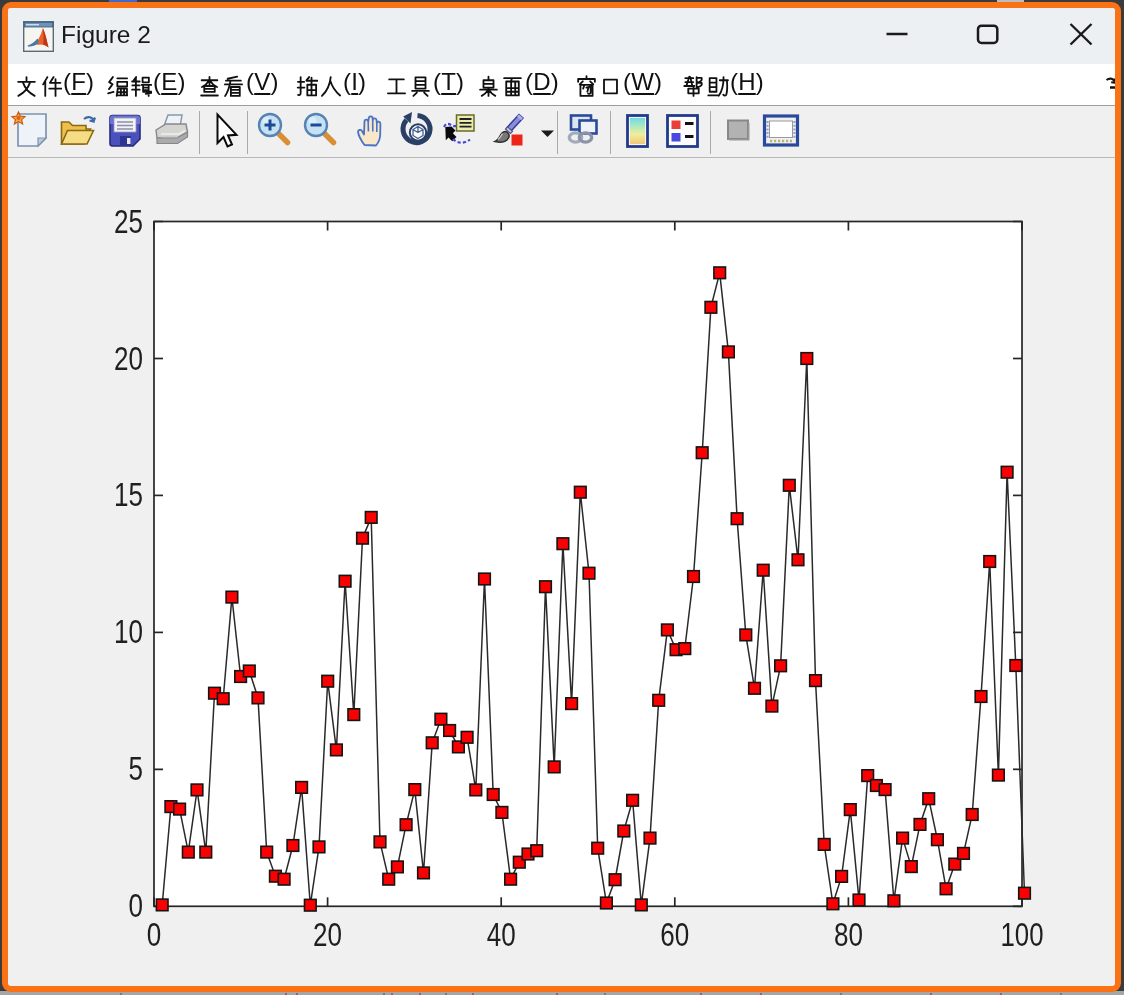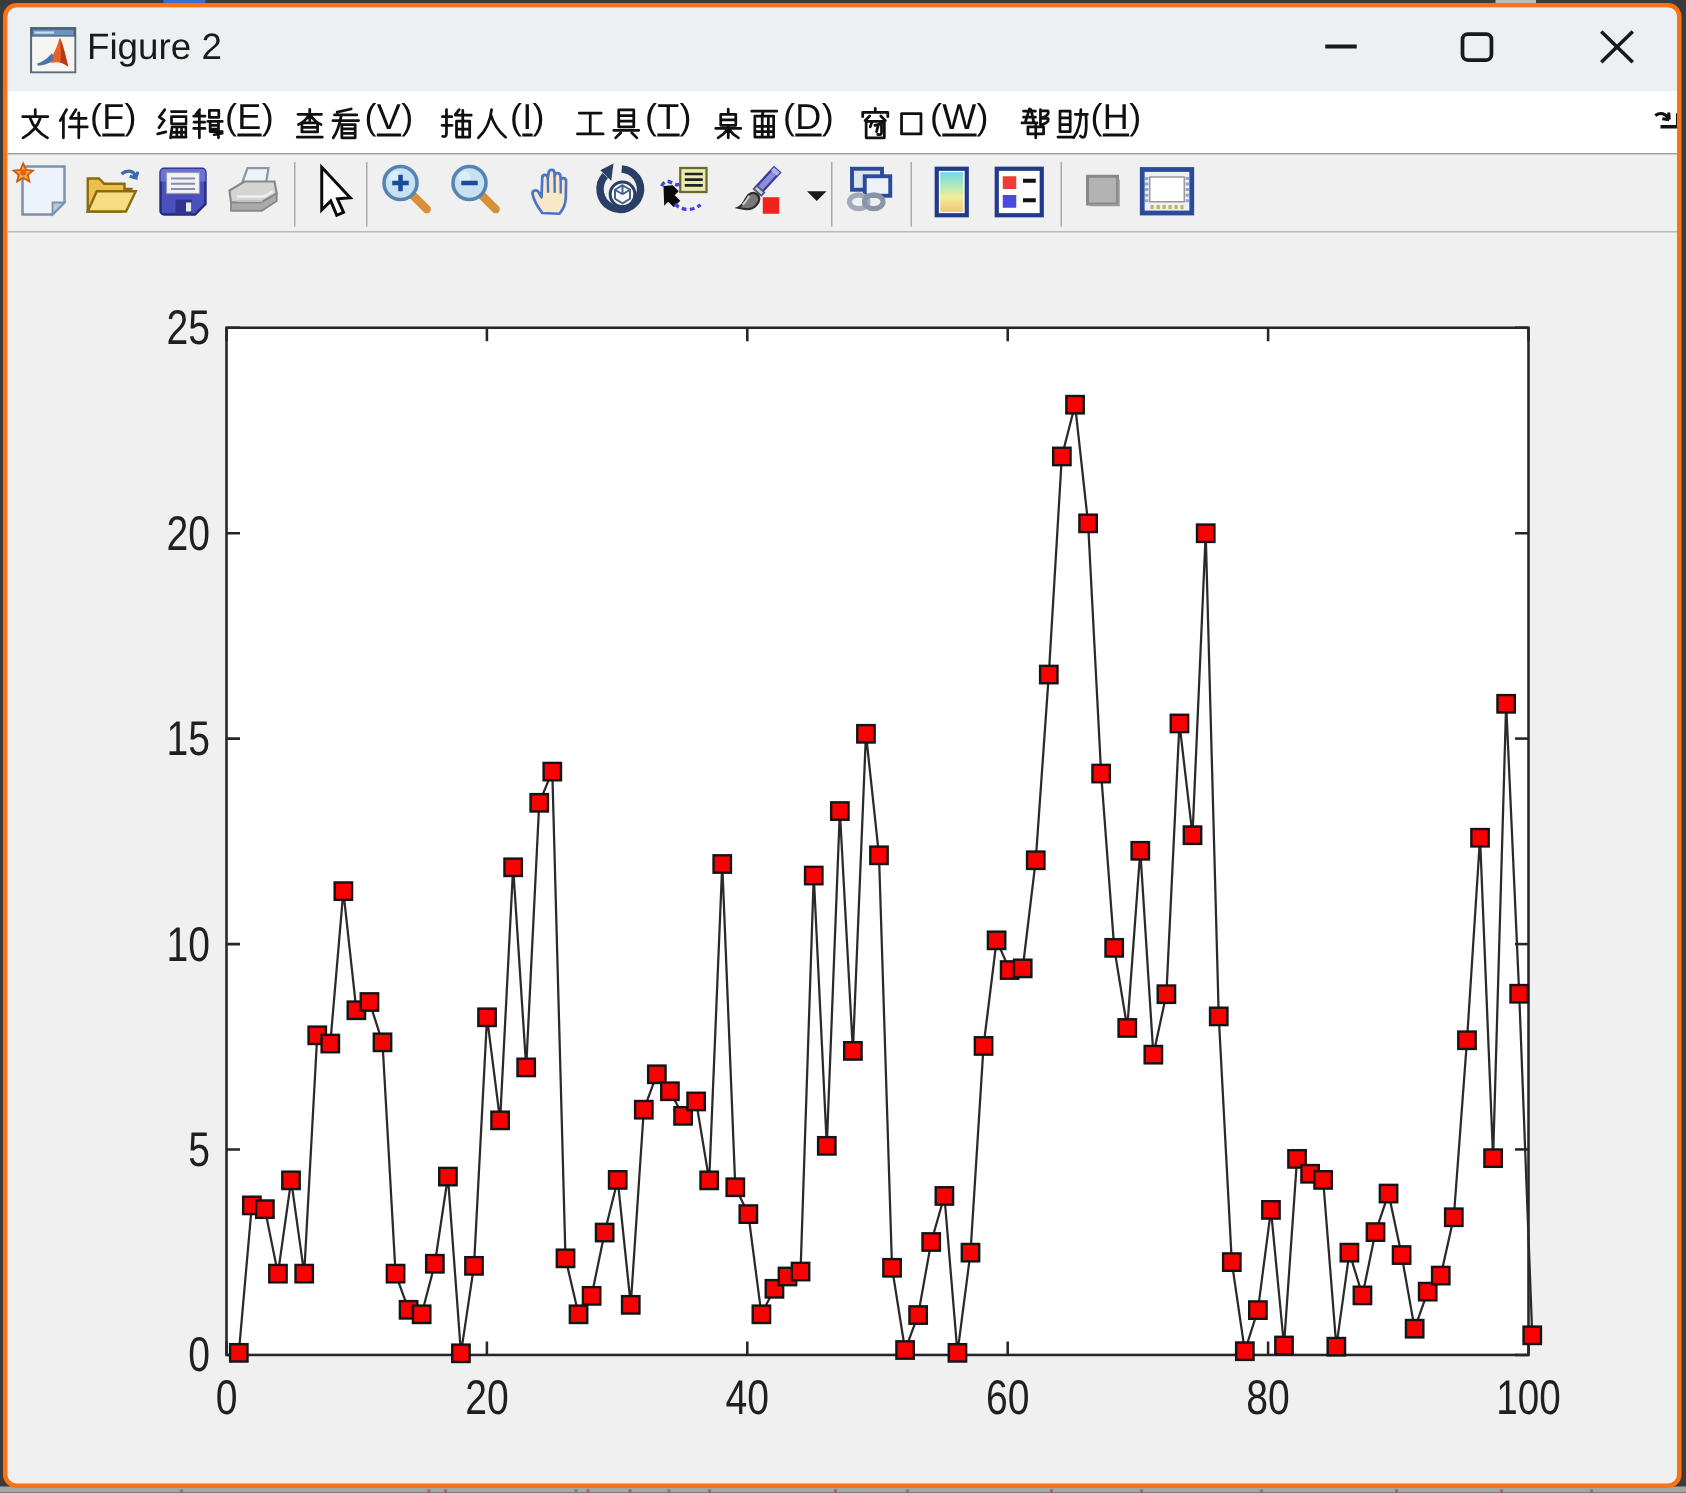--- a/index.html
+++ b/index.html
@@ -1,18 +1,18 @@
 <!DOCTYPE html>
 <html><head><meta charset="utf-8">
 <style>
 * { margin:0; padding:0; box-sizing:border-box; }
 html,body { width:1124px; height:995px; background:#3b3b3b; font-family:"Liberation Sans",sans-serif; overflow:hidden; }
 #page { position:relative; width:1124px; height:995px; }
 .win { position:absolute; left:2px; top:1.5px; width:1119px; height:990px; background:#f0f0f0;
-  border:3px solid #f97316; border-radius:9px; overflow:hidden; }
+  border:6px solid #f97316; border-radius:9px; overflow:hidden; }
 .titlebar { position:absolute; left:0; top:0; width:100%; height:56px; background:#edf0f2; }
 .title { position:absolute; left:53px; top:13.5px; font-size:24.5px; color:#1a1a1a; }
 .menubar { position:absolute; left:0; top:56px; width:100%; height:42px; background:#fff; border-bottom:1.5px solid #9d9d9d; }
 .mi { position:absolute; top:8px; white-space:nowrap; }
 .par { font-size:24px; color:#101010; letter-spacing:0.2px; position:relative; top:-4px; }
 .toolbar { position:absolute; left:0; top:99.5px; width:100%; height:50.5px; background:#f0f0f0; border-bottom:1.5px solid #b8b8b8; }
 .sep { position:absolute; top:4px; width:1.4px; height:43px; background:#a9a9a9; }
 .ticon { position:absolute; top:3px; }
 .plot { position:absolute; left:-2px; top:-1.5px; }
 u { text-decoration-thickness:1.5px; text-underline-offset:3px; }

